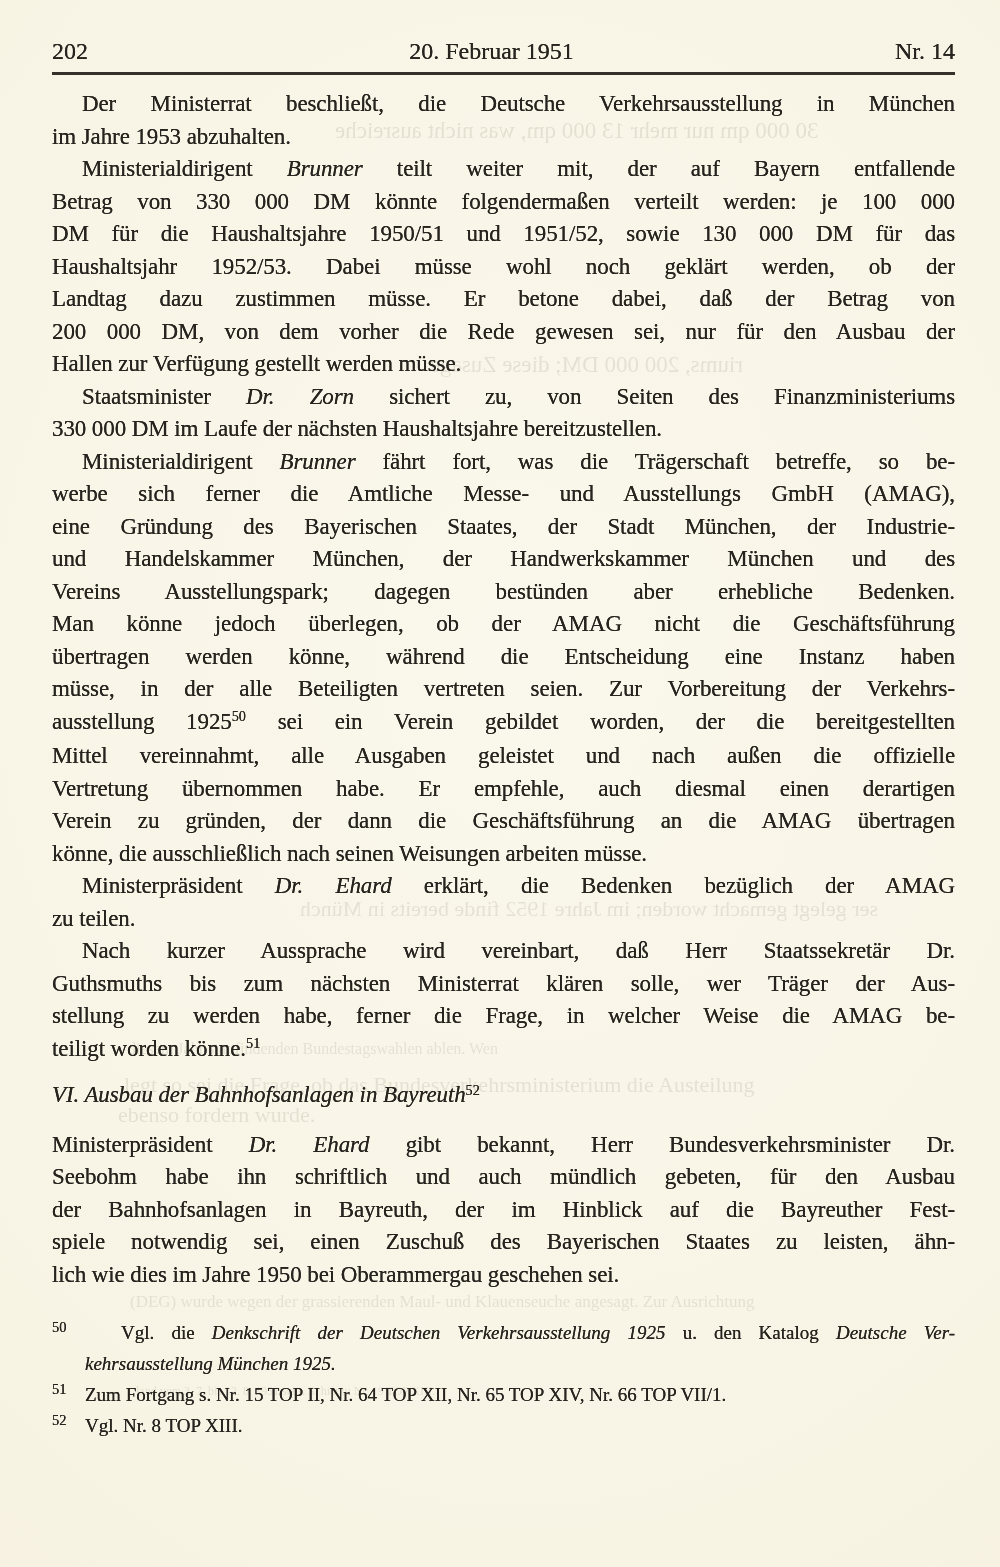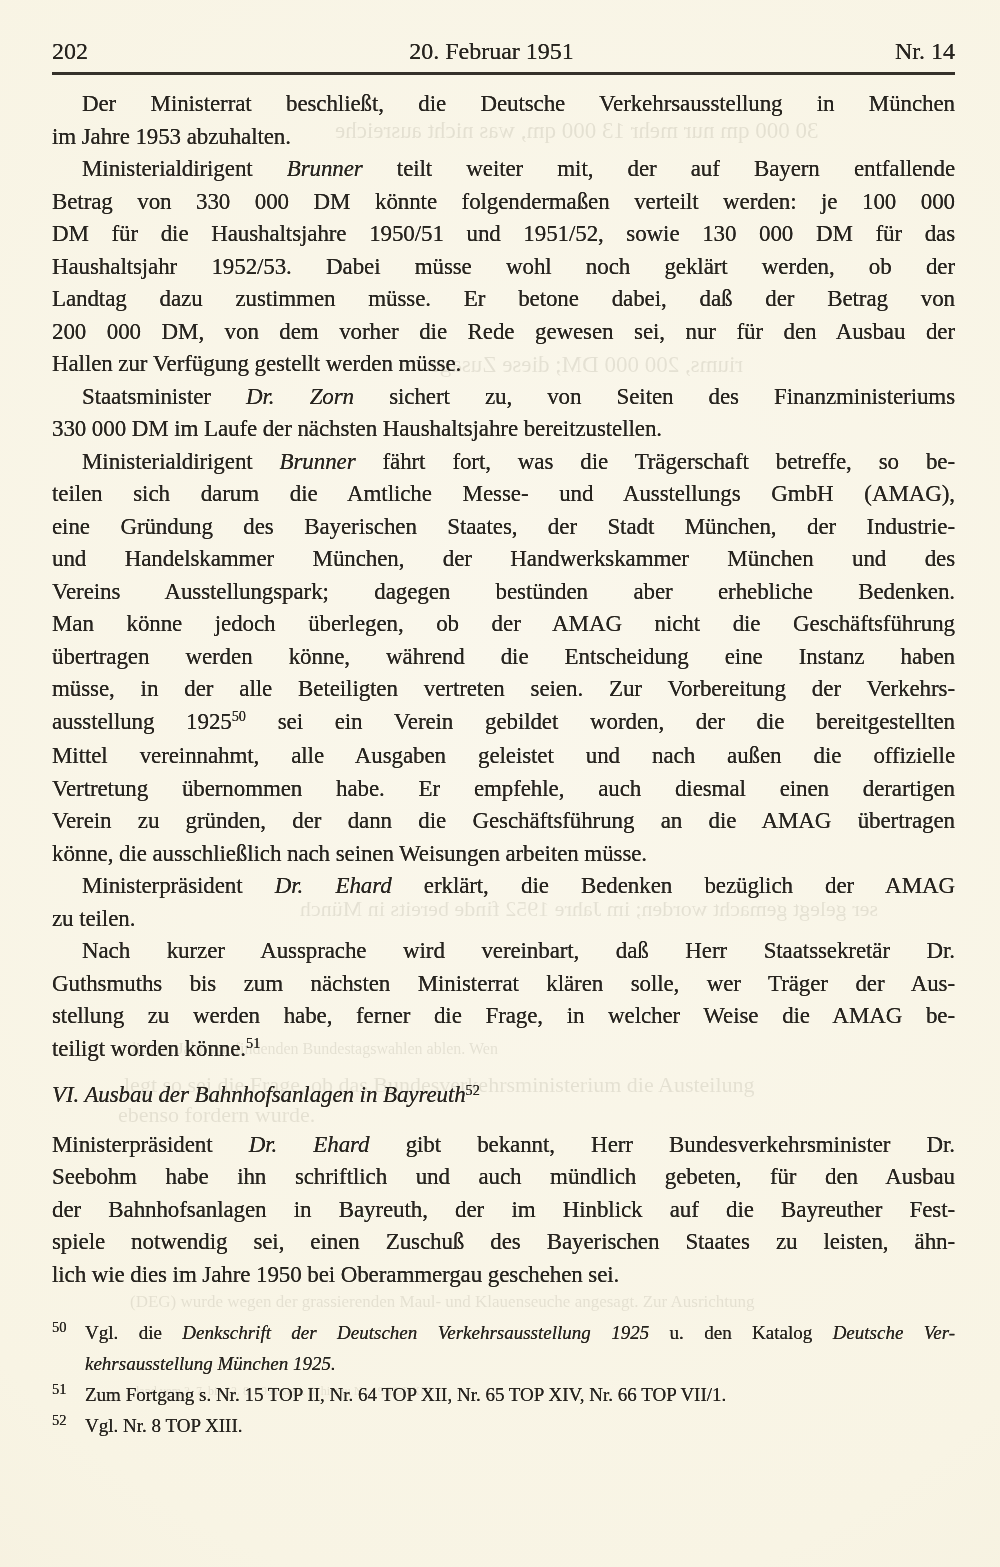--- a/index.html
+++ b/index.html
@@ -36,21 +36,21 @@
   .it{font-style:italic;}
   .sup{font-size:0.62em;position:relative;top:-0.5em;letter-spacing:0;}
   .heading{margin:12px 0 15px 0;}
   .heading .ln{text-align:left;text-align-last:left;}
   
   .fns{margin-top:26px;font-size:19px;line-height:31px;letter-spacing:0;
        text-shadow:0 0 0.25px currentColor;}
   .fn{position:relative;padding-left:33px;}
   .fn-num{position:absolute;left:0;top:-0.35em;font-size:14.5px;}
   .fl{text-align:right;text-align-last:left;}
-  .fl.just{text-align:justify;text-align-last:justify;}
+  .fl.just{text-align:justify;text-align-last:justify;margin-left:36px;}
   
   .bleed{position:absolute;inset:0;z-index:1;pointer-events:none;}
   .bleed .frag{
     position:absolute;white-space:nowrap;
     color:#6e6855;opacity:0.14;filter:blur(0.5px);
     font-family:"Liberation Serif","DejaVu Serif",serif;
   }
   .bleed .frag.flip{transform:scaleX(-1);transform-origin:center;}
 </style>
 </head>
@@ -87,21 +87,21 @@
           <div class="ln"><span>Landtag dazu zustimmen müsse. Er betone dabei, daß der Betrag von</span></div>
           <div class="ln"><span>200&nbsp;000 DM, von dem vorher die Rede gewesen sei, nur für den Ausbau der</span></div>
           <div class="ln last"><span>Hallen zur Verfügung gestellt werden müsse.</span></div>
         </div>
         <div class="para">
           <div class="ln ind"><span>Staatsminister </span><span class="it ">Dr. Zorn</span><span> sichert zu, von Seiten des Finanzministeriums</span></div>
           <div class="ln last"><span>330&nbsp;000 DM im Laufe der nächsten Haushaltsjahre bereitzustellen.</span></div>
         </div>
         <div class="para">
           <div class="ln ind"><span>Ministerialdirigent </span><span class="it ">Brunner</span><span> fährt fort, was die Trägerschaft betreffe, so be-</span></div>
-          <div class="ln"><span>teilen sich darum die Amtliche Messe- und Ausstellungs GmbH (AMAG),</span></div>
+          <div class="ln"><span>werbe sich ferner die Amtliche Messe- und Ausstellungs GmbH (AMAG),</span></div>
           <div class="ln"><span>eine Gründung des Bayerischen Staates, der Stadt München, der Industrie-</span></div>
           <div class="ln"><span>und Handelskammer München, der Handwerkskammer München und des</span></div>
           <div class="ln"><span>Vereins Ausstellungspark; dagegen bestünden aber erhebliche Bedenken.</span></div>
           <div class="ln"><span>Man könne jedoch überlegen, ob der AMAG nicht die Geschäftsführung</span></div>
           <div class="ln"><span>übertragen werden könne, während die Entscheidung eine Instanz haben</span></div>
           <div class="ln"><span>müsse, in der alle Beteiligten vertreten seien. Zur Vorbereitung der Verkehrs-</span></div>
           <div class="ln"><span>ausstellung 1925</span><span class="sup">50</span><span> sei ein Verein gebildet worden, der die bereitgestellten</span></div>
           <div class="ln"><span>Mittel vereinnahmt, alle Ausgaben geleistet und nach außen die offizielle</span></div>
           <div class="ln"><span>Vertretung übernommen habe. Er empfehle, auch diesmal einen derartigen</span></div>
           <div class="ln"><span>Verein zu gründen, der dann die Geschäftsführung an die AMAG übertragen</span></div>

